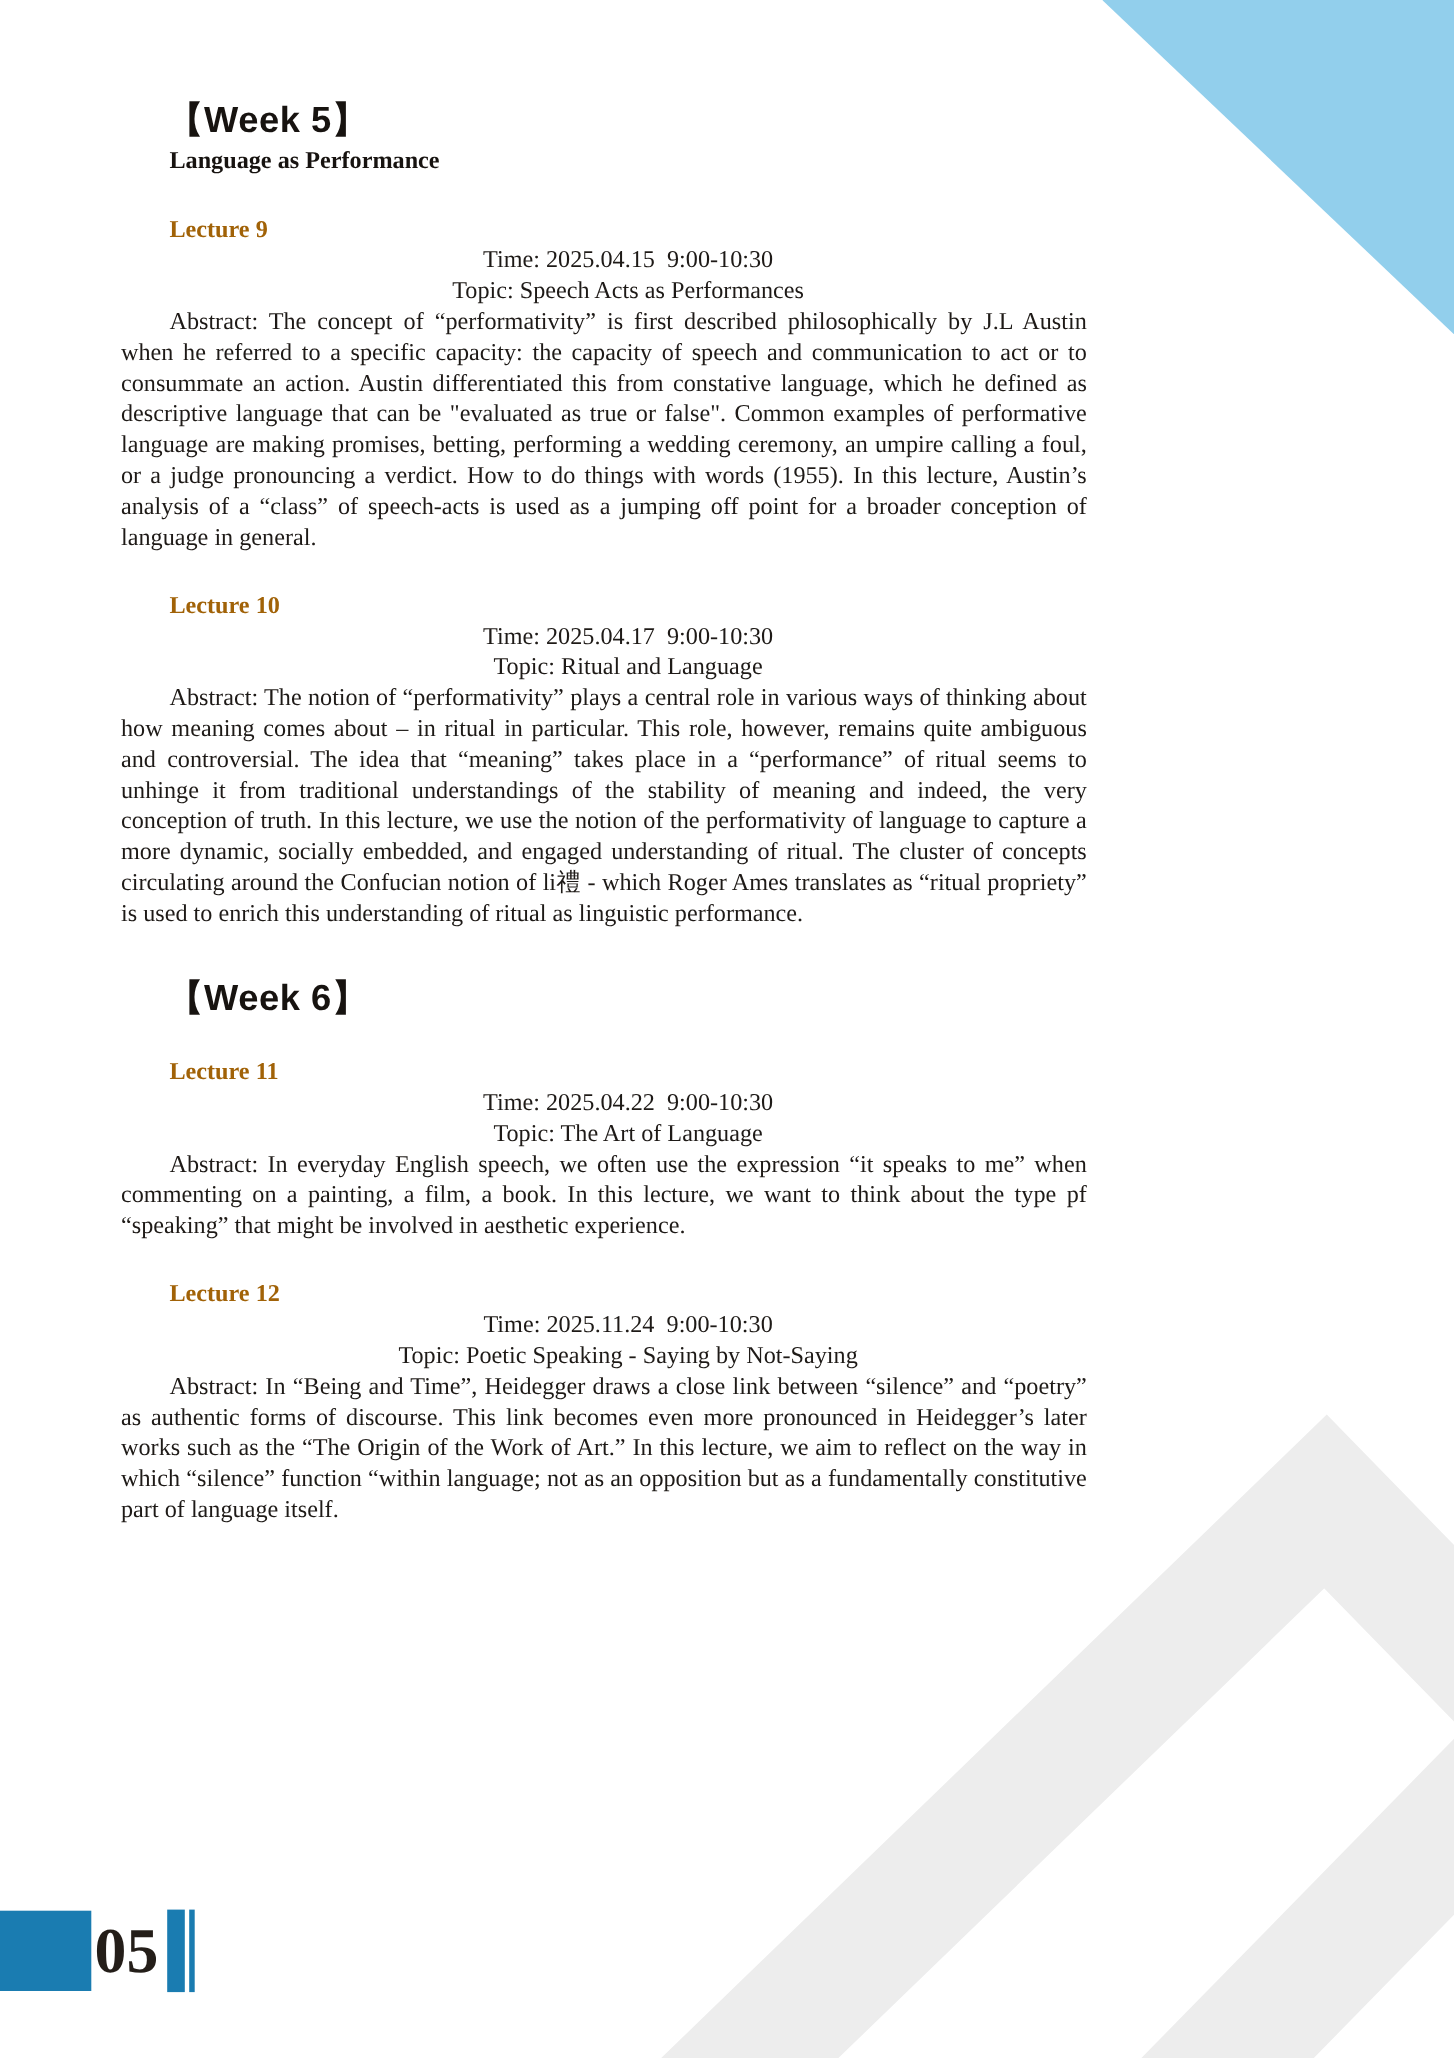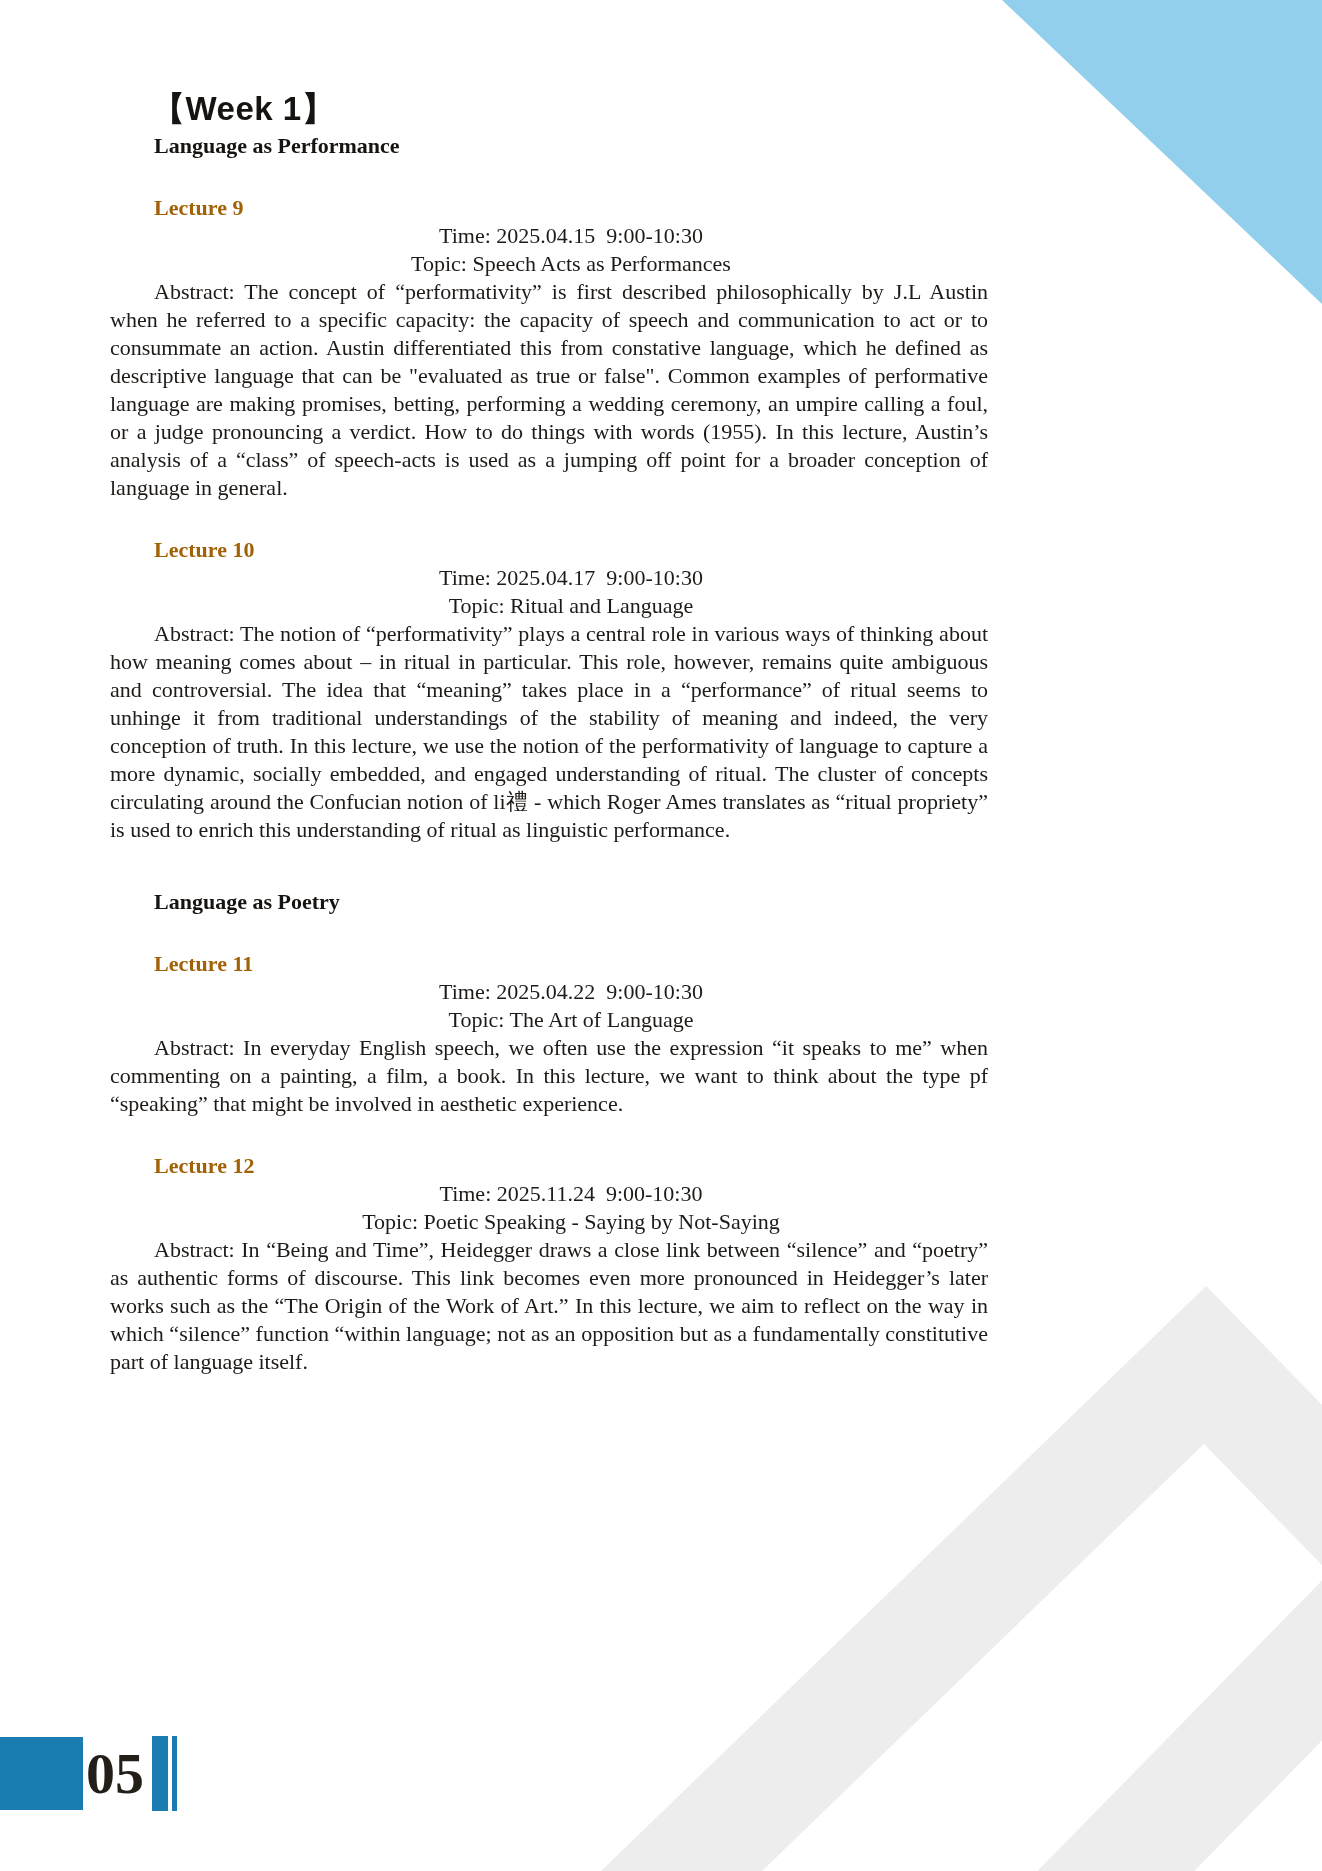--- a/index.html
+++ b/index.html
@@ -138,40 +138,40 @@
   <div class="corner-triangle"></div>
 
   <svg class="watermark" width="1322" height="1871" viewBox="0 0 1322 1871">
     <polyline points="605,1945 1205,1365 1488,1655" fill="none" stroke="#ededed" stroke-width="112"></polyline>
     <polyline points="970,2020 1585,1392" fill="none" stroke="#ededed" stroke-width="112"></polyline>
   </svg>
 
   <main class="content">
 
     <section class="week-block">
-      <h1 class="week-title">【Week 1】</h1>
+      <h1 class="week-title">【Week 5】</h1>
       <h2 class="week-subtitle">Language as Performance</h2>
 
       <article class="lecture">
         <h3 class="lecture-heading">Lecture 9</h3>
         <p class="meta-line">Time: 2025.04.15  9:00-10:30</p>
         <p class="meta-line">Topic: Speech Acts as Performances</p>
         <p class="abstract">Abstract: The concept of “performativity” is first described philosophically by J.L Austin when he referred to a specific capacity: the capacity of speech and communication to act or to consummate an action. Austin differentiated this from constative language, which he defined as descriptive language that can be "evaluated as true or false". Common examples of performative language are making promises, betting, performing a wedding ceremony, an umpire calling a foul, or a judge pronouncing a verdict. How to do things with words (1955). In this lecture, Austin’s analysis of a “class” of speech-acts is used as a jumping off point for a broader conception of language in general.</p>
       </article>
 
       <article class="lecture">
         <h3 class="lecture-heading">Lecture 10</h3>
         <p class="meta-line">Time: 2025.04.17  9:00-10:30</p>
         <p class="meta-line">Topic: Ritual and Language</p>
         <p class="abstract">Abstract: The notion of “performativity” plays a central role in various ways of thinking about how meaning comes about – in ritual in particular. This role, however, remains quite ambiguous and controversial. The idea that “meaning” takes place in a “performance” of ritual seems to unhinge it from traditional understandings of the stability of meaning and indeed, the very conception of truth. In this lecture, we use the notion of the performativity of language to capture a more dynamic, socially embedded, and engaged understanding of ritual. The cluster of concepts circulating around the Confucian notion of li禮 - which Roger Ames translates as “ritual propriety” is used to enrich this understanding of ritual as linguistic performance.</p>
       </article>
     </section>
 
     <section class="week-block">
-      <h2 class="week-subtitle">Language as Poetry</h2>
+      <h1 class="week-title">【Week 6】</h1>
 
       <article class="lecture">
         <h3 class="lecture-heading">Lecture 11</h3>
         <p class="meta-line">Time: 2025.04.22  9:00-10:30</p>
         <p class="meta-line">Topic: The Art of Language</p>
         <p class="abstract">Abstract: In everyday English speech, we often use the expression “it speaks to me” when commenting on a painting, a film, a book. In this lecture, we want to think about the type pf “speaking” that might be involved in aesthetic experience.</p>
       </article>
 
       <article class="lecture">
         <h3 class="lecture-heading">Lecture 12</h3>

